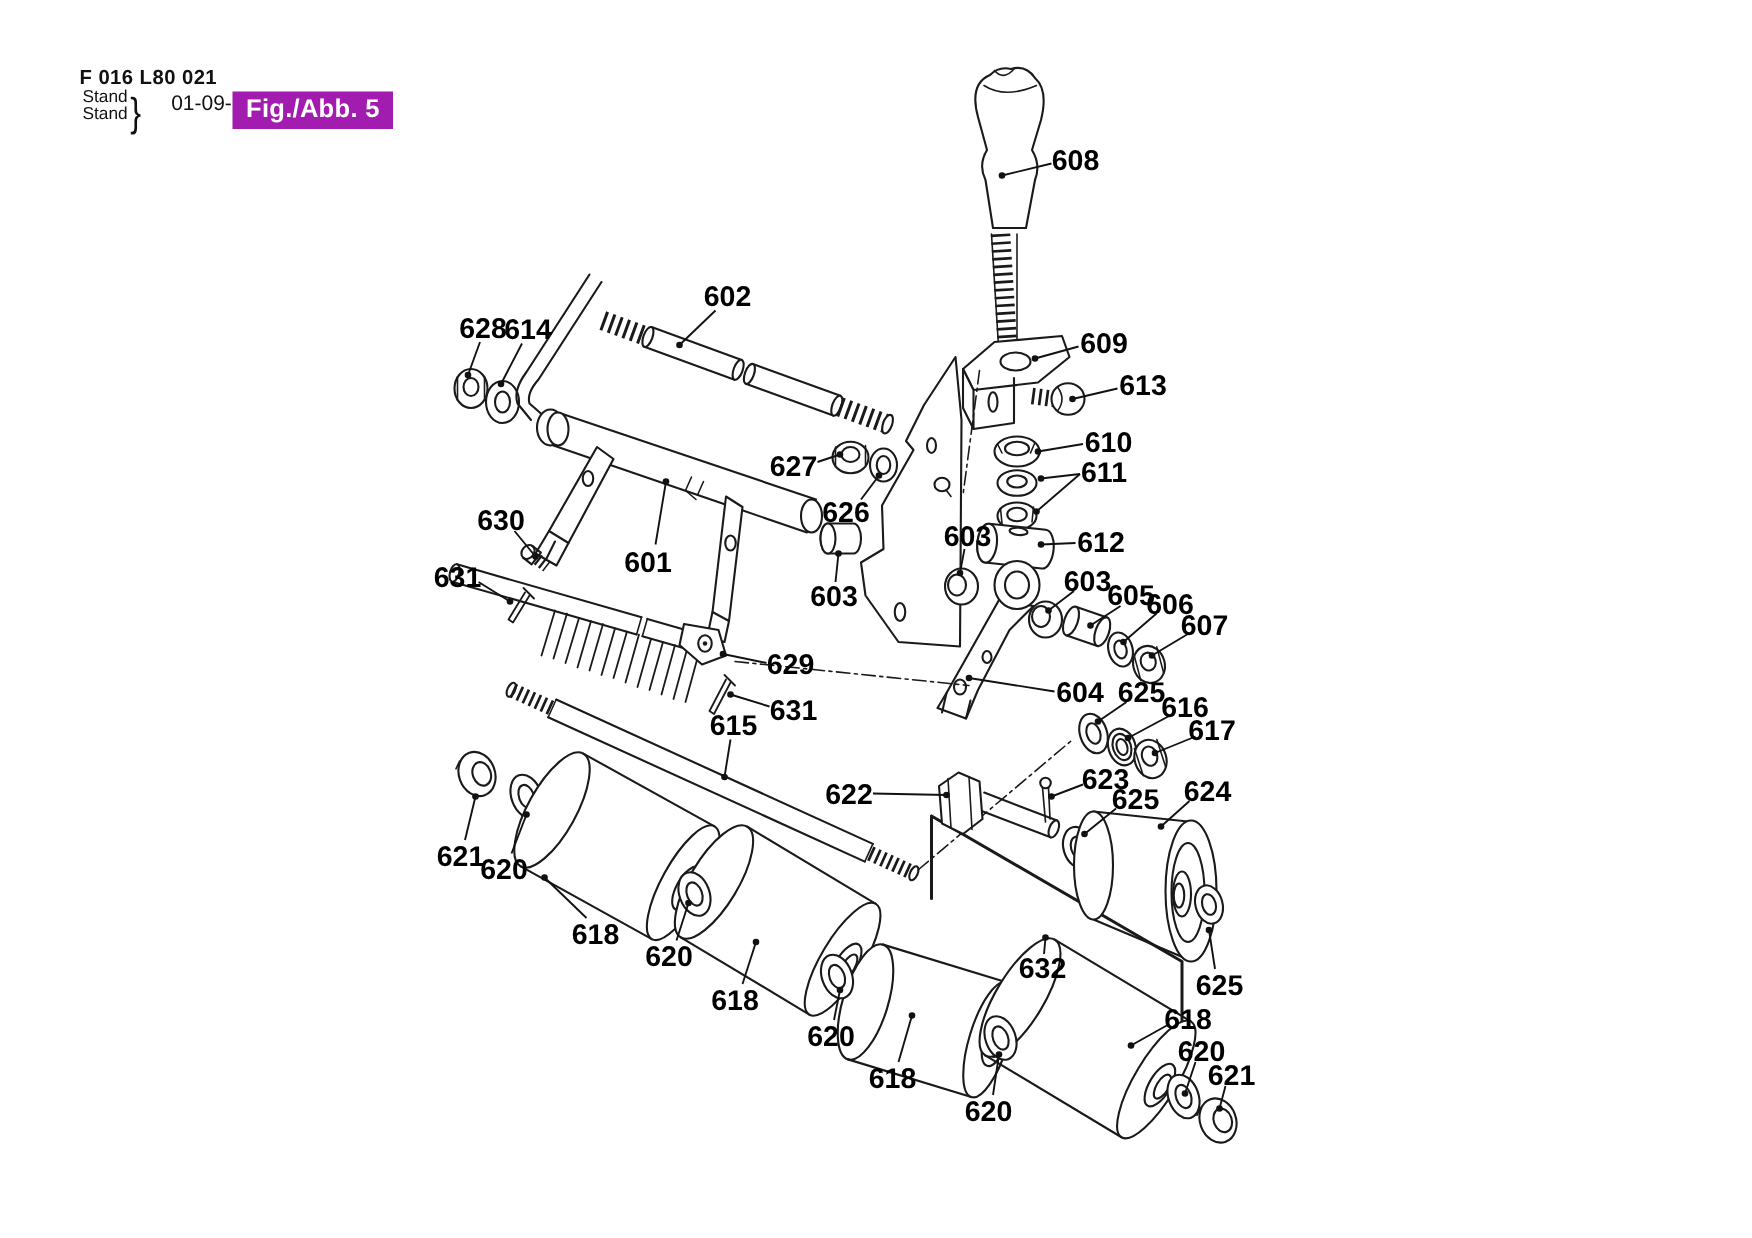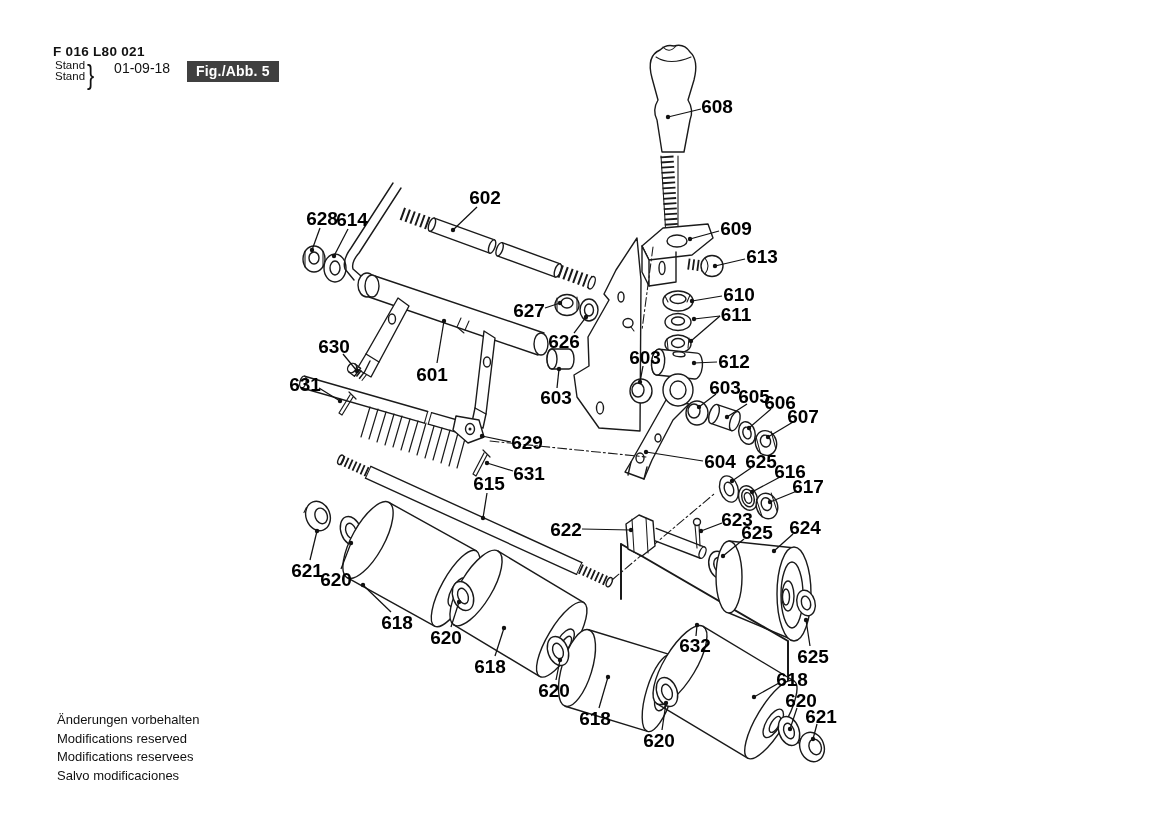--- a/index.html
+++ b/index.html
@@ -4,22 +4,22 @@
 <style>
   html,body{margin:0;padding:0;background:#fff;}
   .page{position:relative;width:1168px;height:825px;background:#ffffff;overflow:hidden;
         font-family:"Liberation Sans",sans-serif;color:#111;}
   .abs{position:absolute;}
   .part-number{left:53px;top:44px;font-size:13.5px;letter-spacing:.3px;font-weight:bold;}
   .stand-issue{left:55px;top:60px;display:flex;}
   .si-labels{font-size:11.5px;line-height:11px;}
   .brace{font-size:27px;font-weight:400;margin-left:1px;transform:scaleX(.8);}
   .si-date{font-size:14px;margin-left:19px;}
-  .fig-box{left:155px;top:61px;background:#404040;color:#fff;font-weight:bold;
-           font-size:14px;padding:2px 9px 3px 9px;letter-spacing:.2px;margin-left:32px;}
+  .fig-box{left:155px;top:61px;background:#a21caf;color:#fff;font-weight:bold;
+           font-size:17px;padding:2px 9px 3px 9px;letter-spacing:.2px;}
   .footer{left:57px;top:711px;font-size:13px;line-height:18.5px;}
   svg#drawing{position:absolute;left:0;top:0;}
   .ink{fill:#ffffff;stroke:#1a1a1a;stroke-width:1.4;stroke-linecap:round;stroke-linejoin:round;}
   .thin{stroke-width:1.05;}
   .nofill{fill:none;}
   .thread{stroke:#1a1a1a;stroke-linecap:butt;fill:none;}
   .axis{fill:none;stroke:#1a1a1a;stroke-width:1.05;stroke-dasharray:9 3 2 3;}
   .leader{stroke:#111;stroke-width:1.25;}
   .dot{fill:#111;stroke:none;}
   .callout-text{font-family:"Liberation Sans",sans-serif;font-weight:bold;font-size:19px;
@@ -550,20 +550,14 @@
   <div class="abs stand-issue">
     <div class="si-labels">
       <div>Stand</div>
       <div>Stand</div>
     </div>
     <span class="brace">}</span>
     <span class="si-date">01-09-18</span>
   </div>
   <div class="abs fig-box">Fig./Abb. 5</div>
 
-  <div class="abs footer">
-    <div>Änderungen vorbehalten</div>
-    <div>Modifications reserved</div>
-    <div>Modifications reservees</div>
-    <div>Salvo modificaciones</div>
-  </div>
 
 </div>
 
 </body></html>

